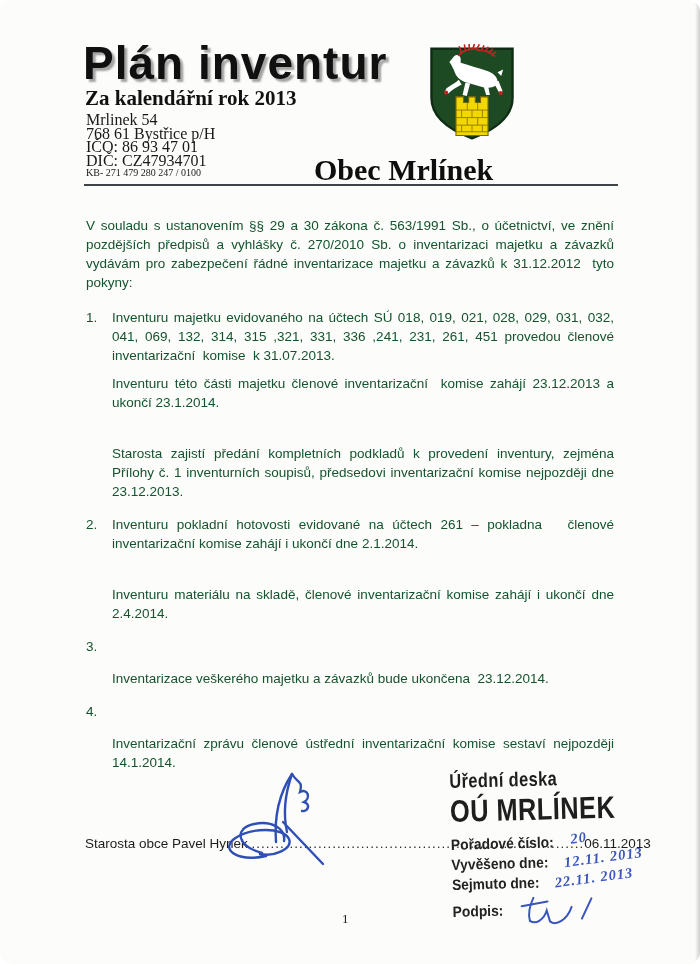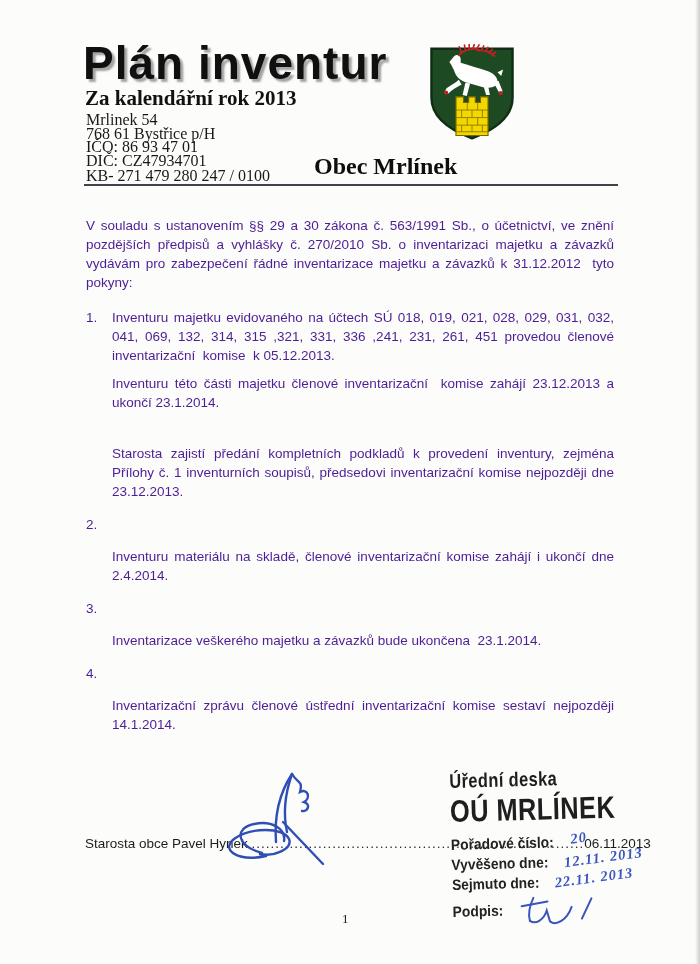--- a/index.html
+++ b/index.html
@@ -1,19 +1,19 @@
 <!DOCTYPE html>
 <html><head>
 <meta charset="utf-8">
 <style>
   html,body { margin:0; padding:0; background:#ffffff; }
   .page {
     position:relative; width:700px; height:964px;
     background:#fcfcfa; overflow:hidden;
-    font-family:"Liberation Sans", sans-serif; color:#1c1c1c;
+    font-family:"Liberation Sans", sans-serif; color:#1c1c1c;border-radius:12px;
   }
   .scan-edge-right {
     position:absolute; right:0; top:0; width:5px; height:100%;
     background:linear-gradient(to right, rgba(0,0,0,0), rgba(120,120,120,0.35));
   }
 
   
   .doc-title {
     position:absolute; left:83px; top:36px; margin:0;
     font-family:"Liberation Sans", sans-serif; font-weight:bold;
@@ -23,36 +23,36 @@
   .doc-subtitle {
     position:absolute; left:85px; top:86px;
     font-family:"Liberation Serif", serif; font-weight:bold; font-size:21px; color:#111;
   }
   .address-block {
     position:absolute; left:86px; top:113px;
     font-family:"Liberation Serif", serif; font-size:16px; line-height:13.5px; color:#191919;
   }
   .bank-line {
     position:absolute; left:86px; top:167px;
-    font-family:"Liberation Serif", serif; font-size:16px; color:#191919;
+    font-family:"Liberation Serif", serif; font-size:10px; color:#191919;
   }
   .municipality {
     position:absolute; left:314px; top:153px;
-    font-family:"Liberation Serif", serif; font-weight:bold; font-size:24px; color:#0e0e0e;
+    font-family:"Liberation Serif", serif; font-weight:bold; font-size:30px; color:#0e0e0e;
   }
   .header-divider {
     position:absolute; left:84px; top:184px; width:534px; height:0;
     border-top:2px solid #40444a;
   }
   .coa { position:absolute; left:424px; top:44px; width:96px; height:100px; }
 
   
   .doc-body {
     position:absolute; left:86px; top:216px; width:528px;
-    font-size:13.5px; line-height:19px; color:#4c1d95;
+    font-size:13.5px; line-height:19px; color:#14532d;
   }
   .doc-body p { margin:0; text-align:justify; white-space:pre-wrap; }
   .intro { margin-bottom:16px !important; }
   .item { display:flex; margin-bottom:14px; }
   .item-num { flex:none; width:26px; }
   .item-body { flex:1; }
   .item-body p { margin-bottom:9px; }
   .item-body p:last-child { margin-bottom:0;margin-top:32px; }
 
   
@@ -153,37 +153,38 @@
       </g>
     </g>
   </svg>
 
   <div class="doc-body">
     <p class="intro">V souladu s ustanovením §§ 29 a 30 zákona č. 563/1991 Sb., o účetnictví, ve znění pozdějších předpisů a vyhlášky č. 270/2010 Sb. o inventarizaci majetku a závazků vydávám pro zabezpečení řádné inventarizace majetku a závazků k 31.12.2012  tyto pokyny:</p>
 
     <div class="item">
       <div class="item-num">1.</div>
       <div class="item-body">
-        <p>Inventuru majetku evidovaného na účtech SÚ 018, 019, 021, 028, 029, 031, 032, 041, 069, 132, 314, 315 ,321, 331, 336 ,241, 231, 261, 451 provedou členové inventarizační  komise  k 05.12.2013.</p>
+        <p>Inventuru majetku evidovaného na účtech SÚ 018, 019, 021, 028, 029, 031, 032, 041, 069, 132, 314, 315 ,321, 331, 336 ,241, 231, 261, 451 provedou členové inventarizační  komise  k 31.07.2013.</p>
         <p>Inventuru této části majetku členové inventarizační  komise zahájí 23.12.2013 a ukončí 23.1.2014.</p>
         <p>Starosta zajistí předání kompletních podkladů k provedení inventury, zejména Přílohy č. 1 inventurních soupisů, předsedovi inventarizační komise nejpozději dne 23.12.2013.</p>
       </div>
     </div>
 
     <div class="item">
       <div class="item-num">2.</div>
       <div class="item-body">
+        <p>Inventuru pokladní hotovosti evidované na účtech 261 – pokladna   členové inventarizační komise zahájí i ukončí dne 2.1.2014.</p>
         <p>Inventuru materiálu na skladě, členové inventarizační komise zahájí i ukončí dne 2.4.2014.</p>
       </div>
     </div>
 
     <div class="item">
       <div class="item-num">3.</div>
       <div class="item-body">
-        <p>Inventarizace veškerého majetku a závazků bude ukončena  23.1.2014.</p>
+        <p>Inventarizace veškerého majetku a závazků bude ukončena  23.12.2014.</p>
       </div>
     </div>
 
     <div class="item">
       <div class="item-num">4.</div>
       <div class="item-body">
         <p>Inventarizační zprávu členové ústřední inventarizační komise sestaví nejpozději 14.1.2014.</p>
       </div>
     </div>
   </div>

